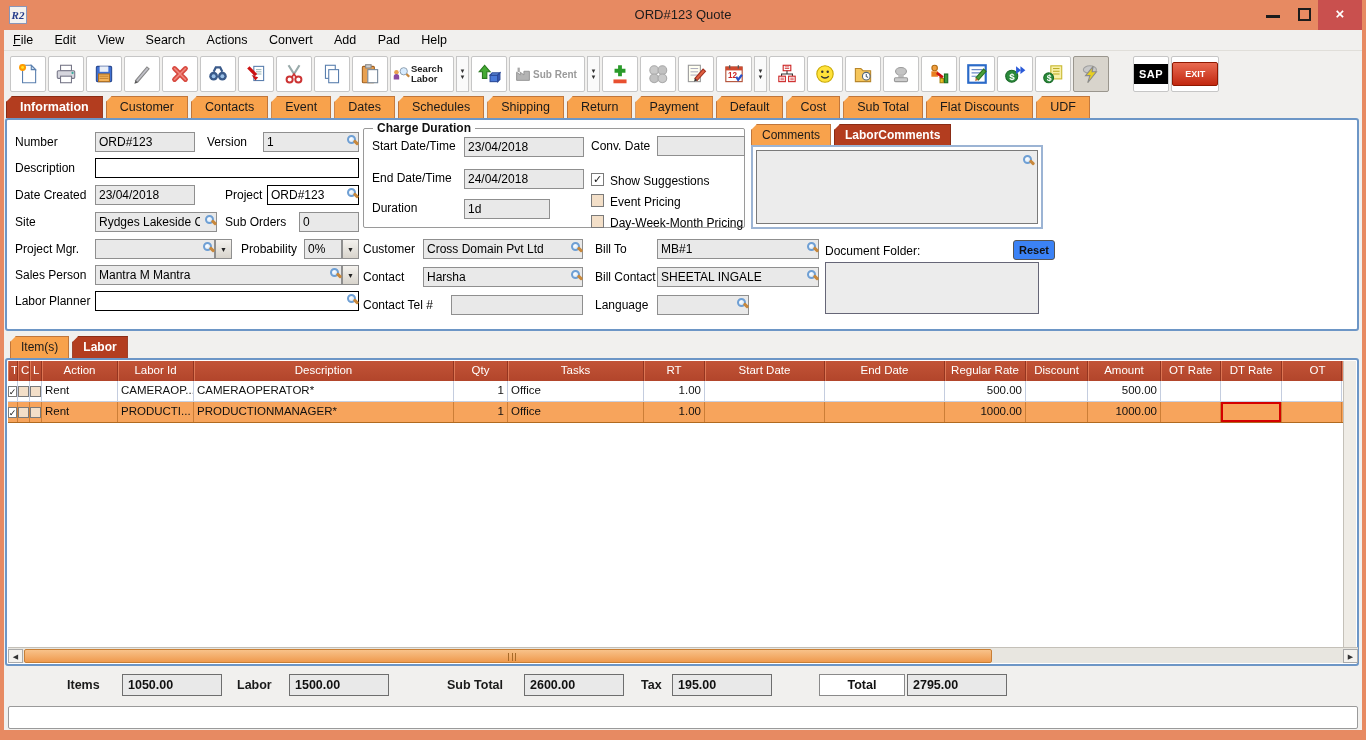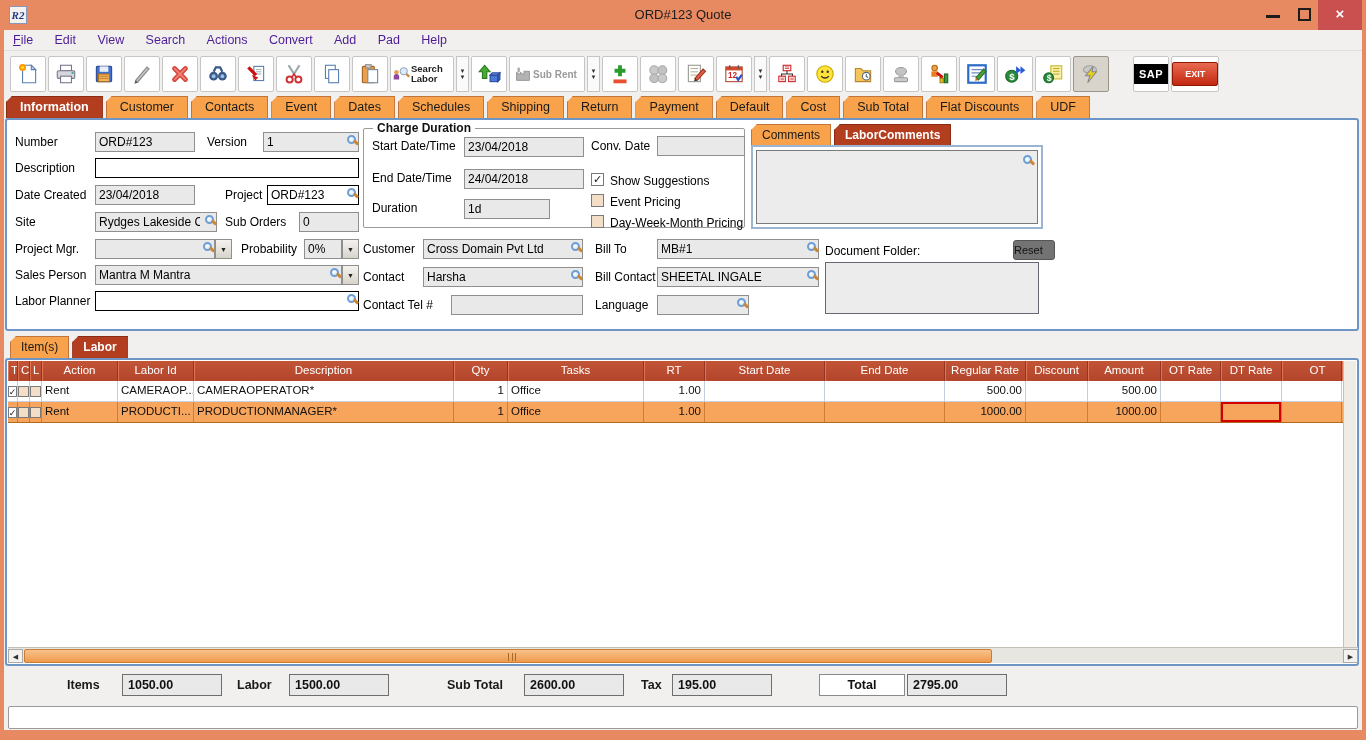--- a/index.html
+++ b/index.html
@@ -15,21 +15,21 @@
   #title-text { position:absolute; left:0; top:0; width:100%; height:30px; text-align:center; line-height:30px; font-size:13px; color:#1c1c1c; }
   .tb-btn { position:absolute; top:0; height:30px; text-align:center; cursor:default; }
   #btn-min { left:1258px; width:30px; }
   #btn-min .bar { position:absolute; left:8px; top:15px; width:14px; height:3px; background:#1c1c1c; }
   #btn-max { left:1290px; width:28px; }
   #btn-max .box { position:absolute; left:8px; top:8px; width:13px; height:13px; border:2px solid #1c1c1c; background:transparent; }
   #btn-close { left:1318px; width:44px; background:#c9504e; color:#fff; font-size:15px; line-height:28px; font-weight:bold; }
 
   
   #menubar { position:absolute; left:4px; top:30px; width:1358px; height:21px; background:#f1f0ee; border-bottom:1px solid #e0ded9; }
-  .menu-item { display:inline-block; padding:3px 9px 0 9px; height:21px; font-size:12.5px; color:#4c1d95; }
+  .menu-item { display:inline-block; padding:3px 9px 0 9px; height:21px; font-size:12.5px; color:#000000; }
   .menu-item.u-first::first-letter { text-decoration:underline; }
 
   
   #toolbar { position:absolute; left:4px; top:52px; width:1358px; height:44px; background:#f1f0ee; display:flex; align-items:center; padding-left:6px; }
   .tool-btn { height:36px; min-width:36px; background:#fff; border:1px solid #c6c6c6; border-radius:2px; margin-right:2px; display:flex; align-items:center; justify-content:center; flex:0 0 auto; }
   .tool-btn svg { width:24px; height:24px; }
   .tool-btn.pressed { background:#d8d4cc; border-color:#9a968e; }
   .tool-spin { width:13px; min-width:13px; height:36px; background:#fafafa; border:1px solid #c6c6c6; margin-right:2px; display:flex; flex-direction:column; align-items:center; justify-content:center; flex:0 0 auto; }
   .tool-spin span { font-size:6px; line-height:6px; color:#333; }
   .tool-label { font-weight:bold; font-size:9.5px; line-height:1.1; color:#222; width:42px; }
@@ -64,21 +64,21 @@
   .cb span { display:none; font:bold 11px "DejaVu Sans", sans-serif; line-height:12px; color:#111; }
   .cb.on { background:#fff; }
   .cb.on span { display:block; }
 
   
   #comment-tabs { position:absolute; left:744px; top:4px; display:flex; }
   #comment-box { position:absolute; left:744px; top:25px; width:292px; height:84px; border:2px solid #9cb4d4; background:#fff; padding:3px; }
   #comment-inner { position:relative; width:100%; height:100%; background:#ececec; border:1px solid #7a7a7a; }
   #comment-inner .mag { top:4px; right:5px; }
   #docfolder-box { position:absolute; left:818px; top:142px; width:214px; height:52px; background:#ececec; border:1px solid #667; }
-  #reset-btn { position:absolute; left:1006px; top:120px; width:42px; height:20px; background:#737373; border:1px solid #555; border-radius:3px; font-size:11px; line-height:18px; }
+  #reset-btn { position:absolute; left:1006px; top:120px; width:42px; height:20px; background:#3b82f6; border:1px solid #555; border-radius:3px; font-size:11px; text-align:center; line-height:18px;font-weight:bold; }
 
   
   #grid-tabbar { position:absolute; left:10px; top:336px; height:22px; display:flex; }
 
   
   #grid-clip { position:absolute; left:1px; top:1px; width:1337px; height:286px; overflow:hidden; }
   .grow { display:flex; width:1372px; }
   .gc { flex:0 0 auto; height:20px; overflow:hidden; white-space:nowrap; padding:0 3px; font-size:11.5px; line-height:19px; border-right:1px solid rgba(125,145,185,0.45); }
   #grid-header .gc { background:linear-gradient(#c25437,#b2452b); color:#fff; text-align:center; border-right:1px solid #943520; box-shadow:inset 1px 0 0 rgba(255,160,120,0.5); }
   .r { text-align:right; }

